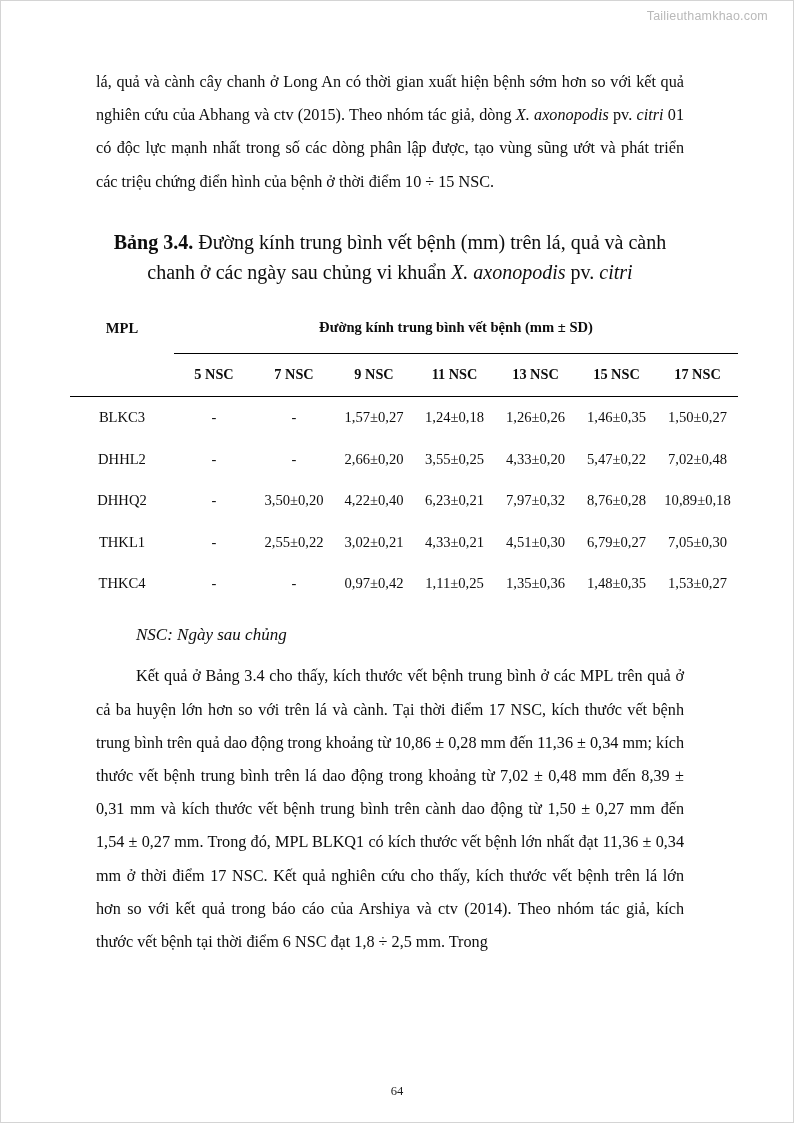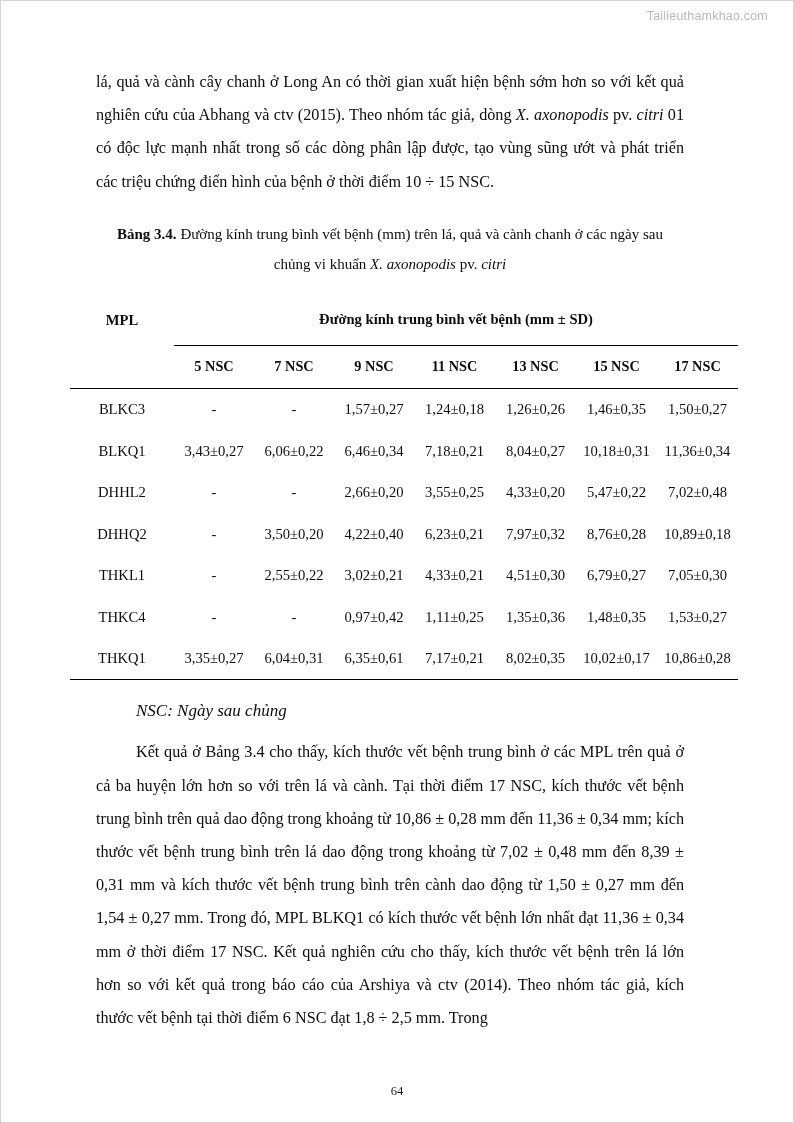--- a/index.html
+++ b/index.html
@@ -53,23 +53,23 @@
     font-size: 16.2px;
     line-height: 33.2px;
     text-align: justify;
     text-justify: inter-word;
   }
   p.body.indent { text-indent: 40px; }
   .it { font-style: italic; }
 
   
   .caption {
-    margin: 4px;
+    margin: 12px;
     padding-top: 16px;
-    font-size: 15px;
+    font-size: 20px;
     line-height: 30px;
     text-align: center;
   }
   .caption b { font-weight: bold; }
 
   
   .tbl-wrap {
     margin-top: 12px;
     width: 668px;
     margin-left: -26px;
@@ -183,30 +183,20 @@
               <td class="mpl">BLKC3</td>
               <td>-</td>
               <td>-</td>
               <td>1,57±0,27</td>
               <td>1,24±0,18</td>
               <td>1,26±0,26</td>
               <td>1,46±0,35</td>
               <td>1,50±0,27</td>
             </tr>
             <tr class="drow">
-              <td class="mpl">BLKQ1</td>
-              <td>3,43±0,27</td>
-              <td>6,06±0,22</td>
-              <td>6,46±0,34</td>
-              <td>7,18±0,21</td>
-              <td>8,04±0,27</td>
-              <td>10,18±0,31</td>
-              <td>11,36±0,34</td>
-            </tr>
-            <tr class="drow">
               <td class="mpl">DHHL2</td>
               <td>-</td>
               <td>-</td>
               <td>2,66±0,20</td>
               <td>3,55±0,25</td>
               <td>4,33±0,20</td>
               <td>5,47±0,22</td>
               <td>7,02±0,48</td>
             </tr>
             <tr class="drow">
@@ -232,30 +222,20 @@
             <tr class="drow">
               <td class="mpl">THKC4</td>
               <td>-</td>
               <td>-</td>
               <td>0,97±0,42</td>
               <td>1,11±0,25</td>
               <td>1,35±0,36</td>
               <td>1,48±0,35</td>
               <td>1,53±0,27</td>
             </tr>
-            <tr class="drow last">
-              <td class="mpl">THKQ1</td>
-              <td>3,35±0,27</td>
-              <td>6,04±0,31</td>
-              <td>6,35±0,61</td>
-              <td>7,17±0,21</td>
-              <td>8,02±0,35</td>
-              <td>10,02±0,17</td>
-              <td>10,86±0,28</td>
-            </tr>
           </tbody>
       </table>
     </div>
 
     <p class="note">NSC: Ngày sau chủng</p>
 
     <p class="body indent after-table">Kết quả ở Bảng 3.4 cho thấy, kích thước vết bệnh trung bình ở các MPL trên quả ở cả ba huyện lớn hơn so với trên lá và cành. Tại thời điểm 17 NSC, kích thước vết bệnh trung bình trên quả dao động trong khoảng từ 10,86 ± 0,28 mm đến 11,36 ± 0,34 mm; kích thước vết bệnh trung bình trên lá dao động trong khoảng từ 7,02 ± 0,48 mm đến 8,39 ± 0,31 mm và kích thước vết bệnh trung bình trên cành dao động từ  1,50 ± 0,27 mm đến 1,54 ± 0,27 mm. Trong đó, MPL BLKQ1 có kích thước vết bệnh lớn nhất đạt 11,36 ± 0,34 mm ở thời điểm 17 NSC. Kết quả nghiên cứu cho thấy, kích thước vết bệnh trên lá lớn hơn so với kết quả trong báo cáo của Arshiya và ctv (2014). Theo nhóm tác giả, kích thước vết bệnh tại thời điểm 6 NSC đạt 1,8 ÷ 2,5 mm. Trong</p>
 
   </div>
 

